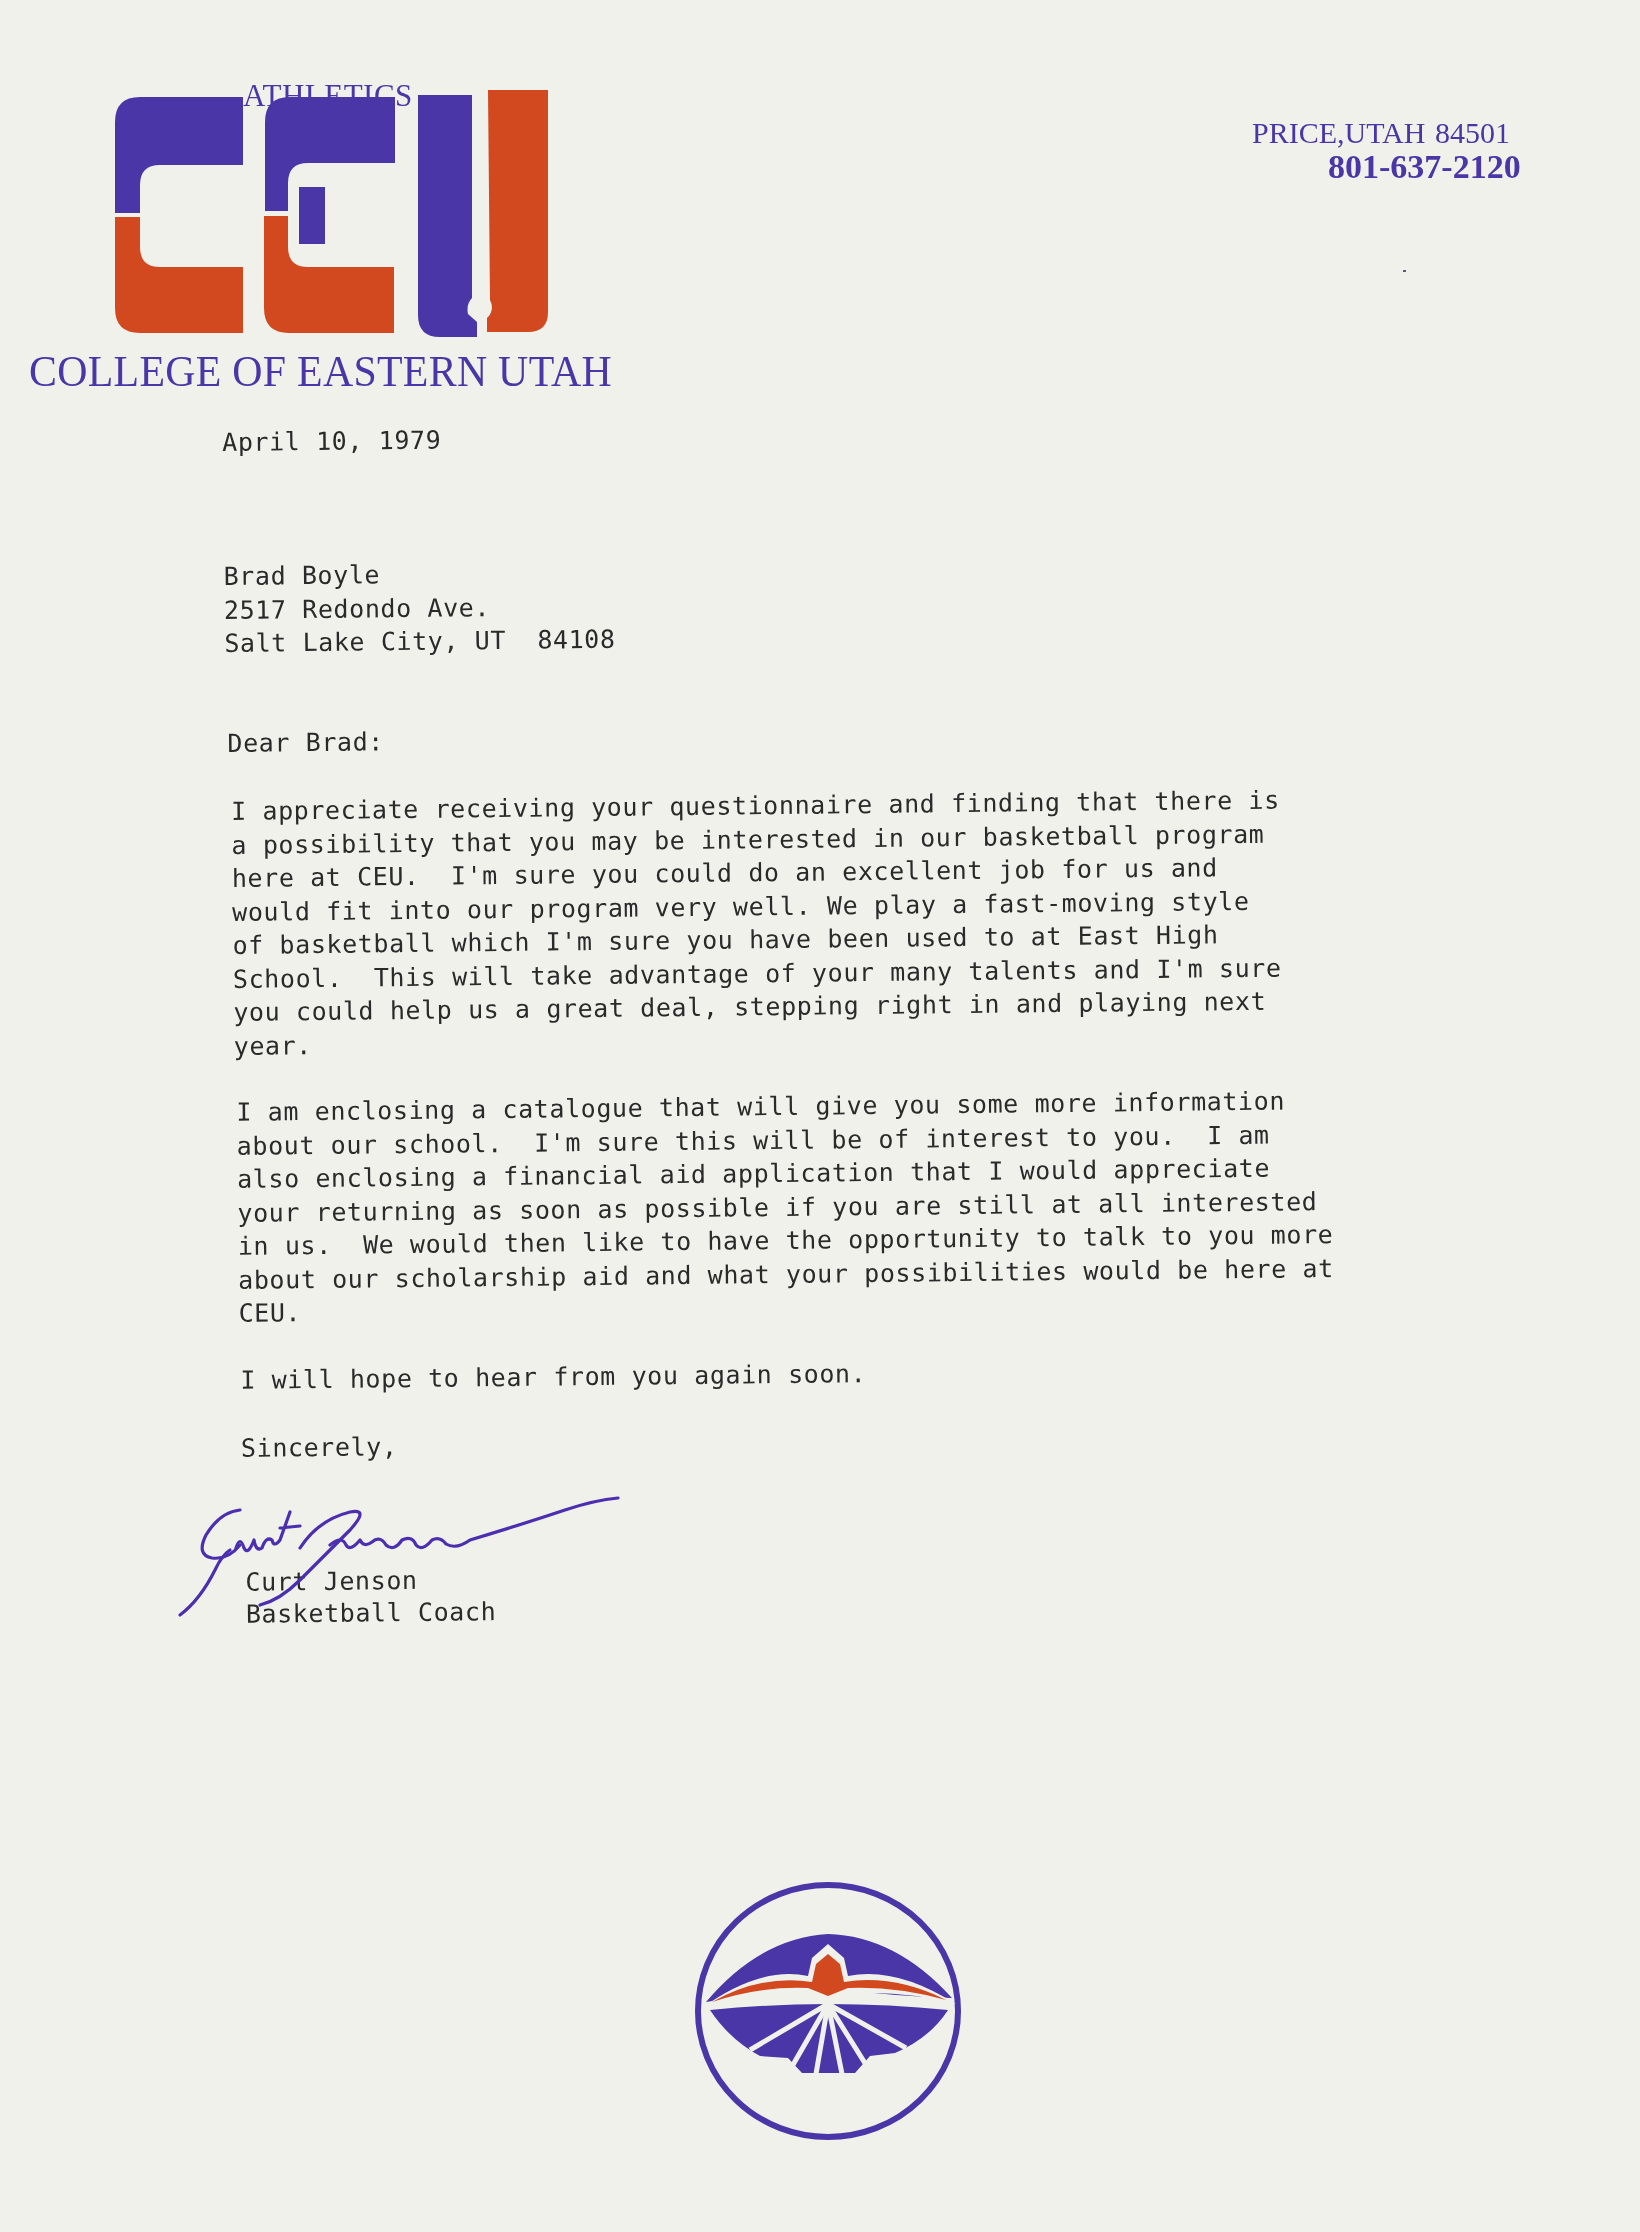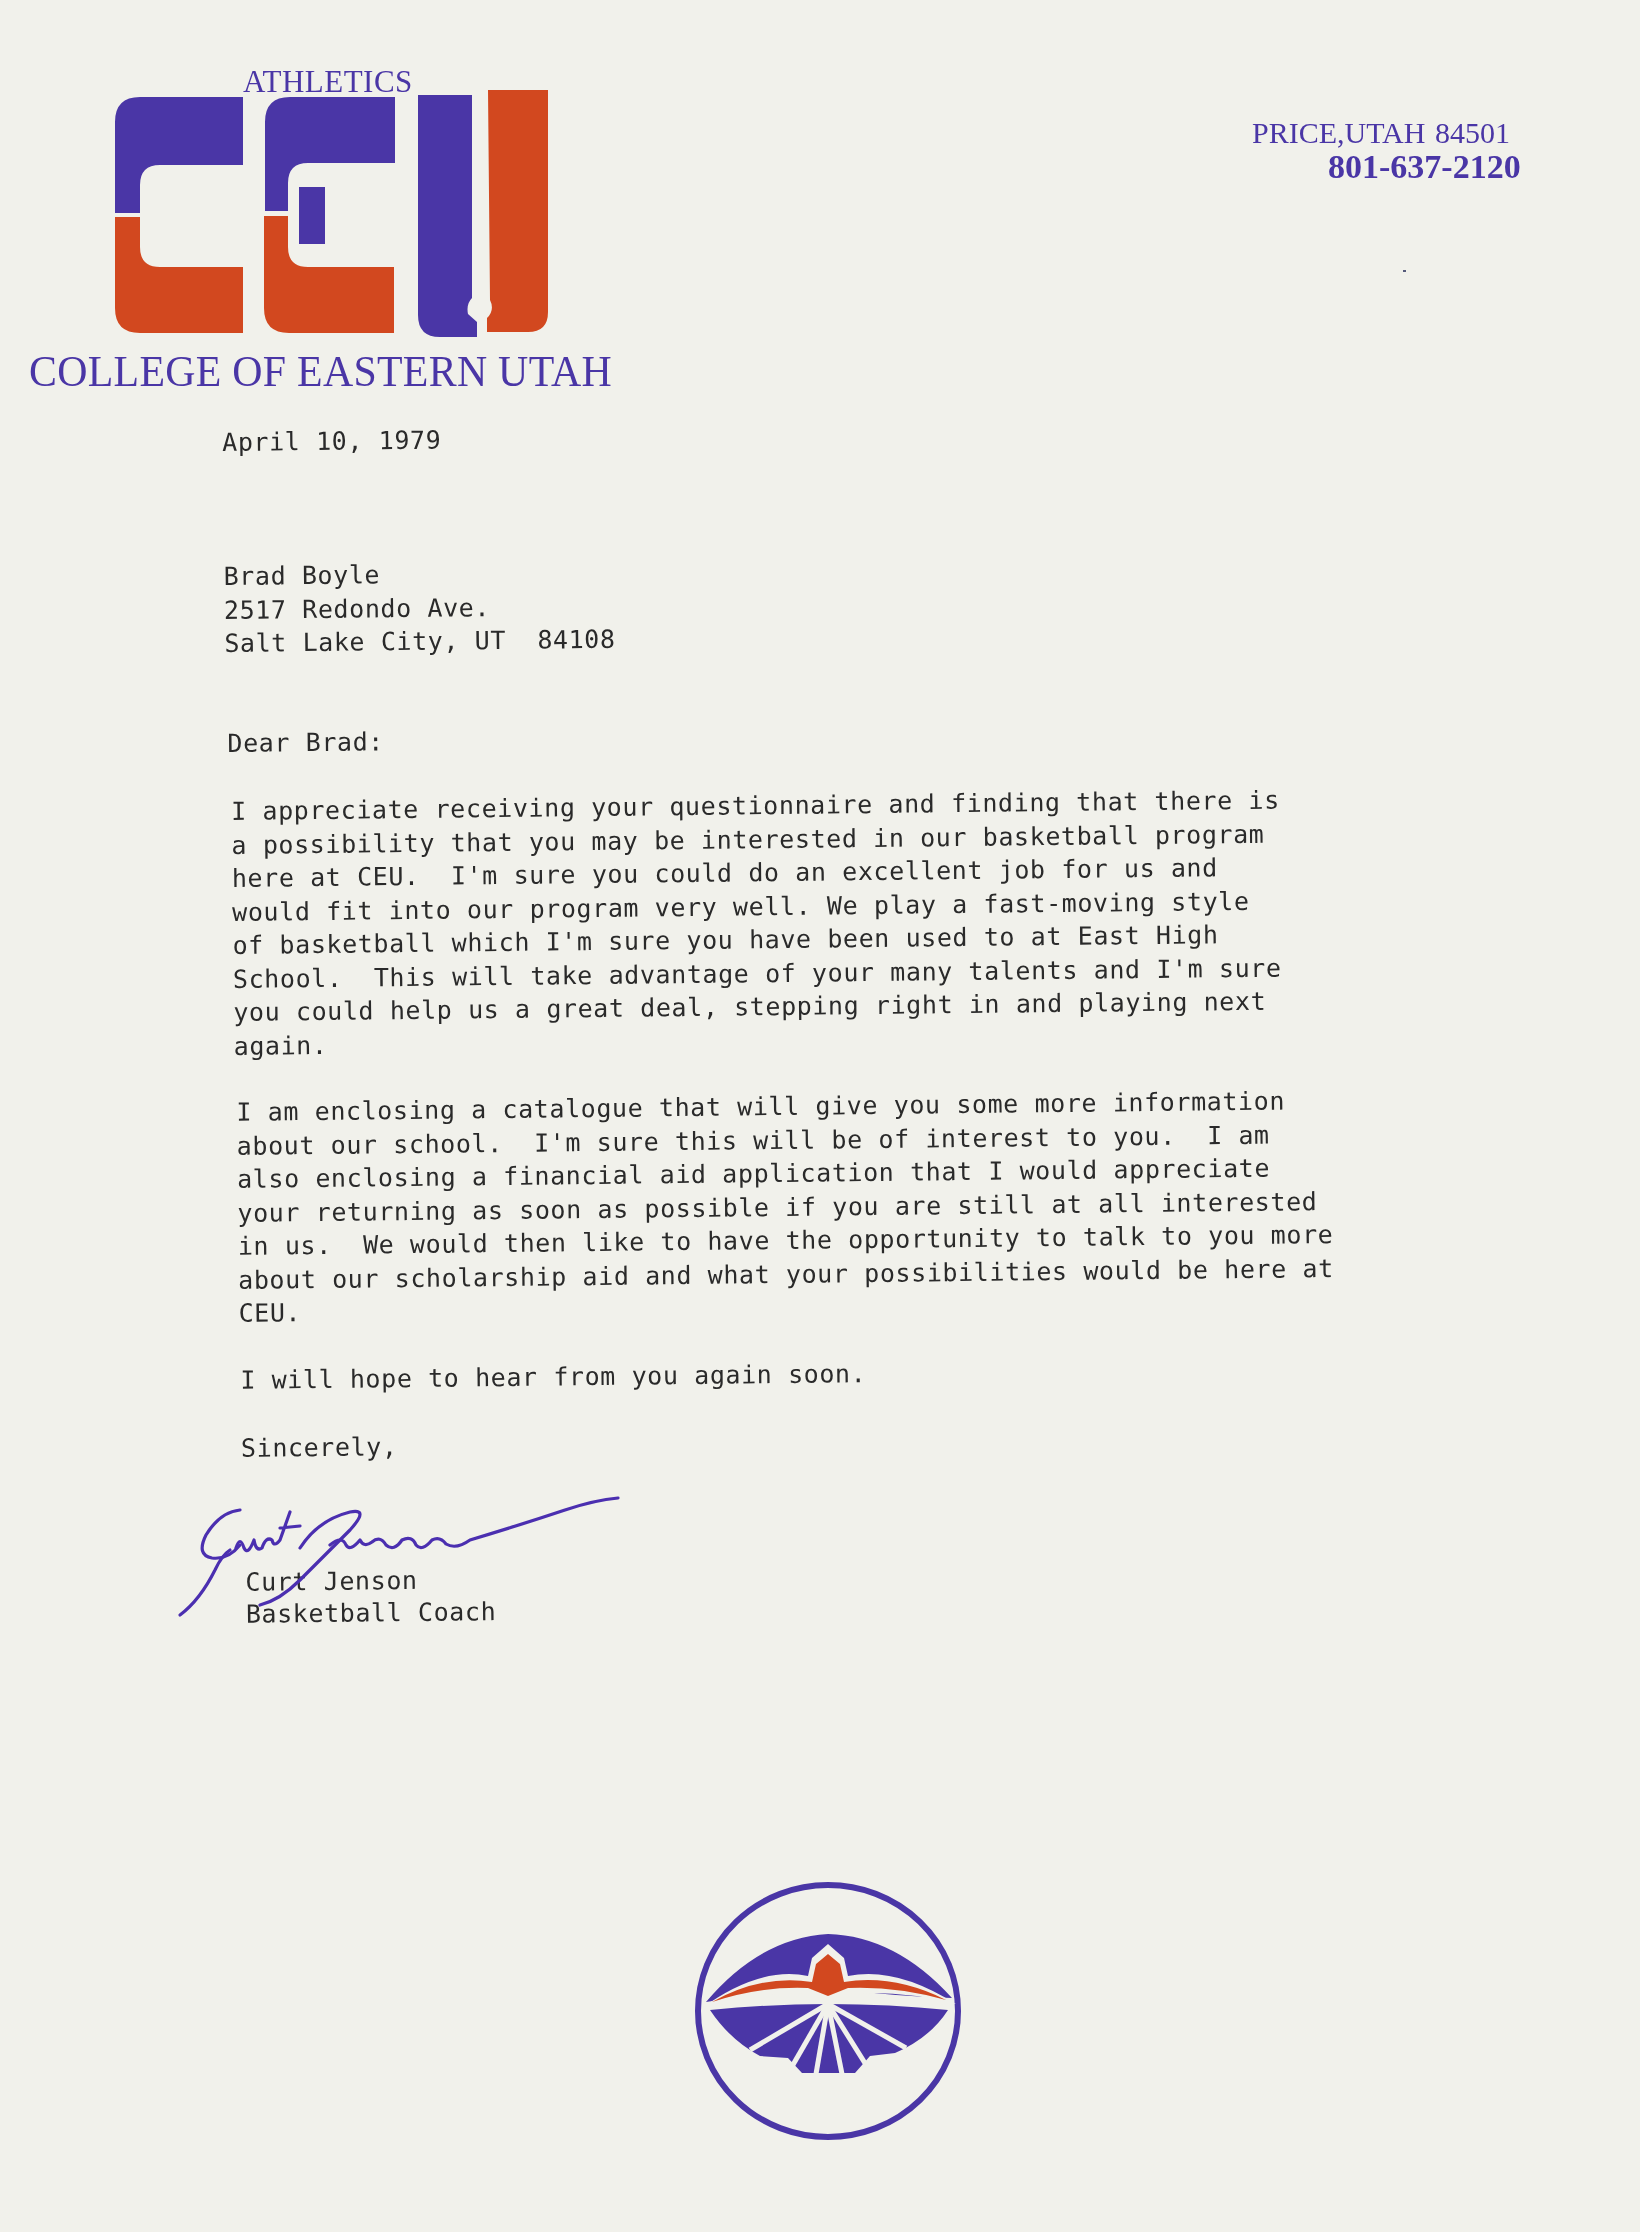--- a/index.html
+++ b/index.html
@@ -6,21 +6,21 @@
   body {
     width: 1640px; height: 2232px; position: relative; overflow: hidden;
     background: #f1f1eb;
   }
   .page { position: absolute; left: 0; top: 0; width: 1640px; height: 2232px; }
   .serif-purple {
     font-family: "Liberation Serif", "DejaVu Serif", serif;
     color: #4a36a6;
     position: absolute; white-space: nowrap; margin: 0;
   }
-  #athletics { left: 243px; top: 64px; font-size: 31px; letter-spacing: 0.5px; }
+  #athletics { left: 243px; top: 78px; font-size: 31px; letter-spacing: 0.5px; }
   #college { left: 29px; top: 345px; font-size: 45px; letter-spacing: 0.3px; transform: scaleX(0.93); transform-origin: left top; }
   #city-line { left: 1252px; top: 116px; font-size: 30px; word-spacing: 2px; }
   #phone-line { left: 1328px; top: 148px; font-size: 34px; font-weight: bold; }
   #logo { position: absolute; left: 100px; top: 80px; width: 470px; height: 270px; }
 
   .typed {
     font-family: "DejaVu Sans Mono", "Liberation Mono", monospace;
     font-size: 25px; color: #2a2a2a; position: absolute; white-space: pre; margin: 0;
     line-height: 33.5px; letter-spacing: 0.6px;
   }
@@ -82,21 +82,21 @@
 
     <p id="salutation" class="typed">Dear Brad:</p>
 
     <div id="para1" class="typed"><span>I appreciate receiving your questionnaire and finding that there is</span>
 <span>a possibility that you may be interested in our basketball program</span>
 <span>here at CEU.  I'm sure you could do an excellent job for us and</span>
 <span>would fit into our program very well. We play a fast-moving style</span>
 <span>of basketball which I'm sure you have been used to at East High</span>
 <span>School.  This will take advantage of your many talents and I'm sure</span>
 <span>you could help us a great deal, stepping right in and playing next</span>
-<span>again.</span></div>
+<span>year.</span></div>
 
     <div id="para2" class="typed"><span>I am enclosing a catalogue that will give you some more information</span>
 <span>about our school.  I'm sure this will be of interest to you.  I am</span>
 <span>also enclosing a financial aid application that I would appreciate</span>
 <span>your returning as soon as possible if you are still at all interested</span>
 <span>in us.  We would then like to have the opportunity to talk to you more</span>
 <span>about our scholarship aid and what your possibilities would be here at</span>
 <span>CEU.</span></div>
 
     <p id="closing-line" class="typed">I will hope to hear from you again soon.</p>

